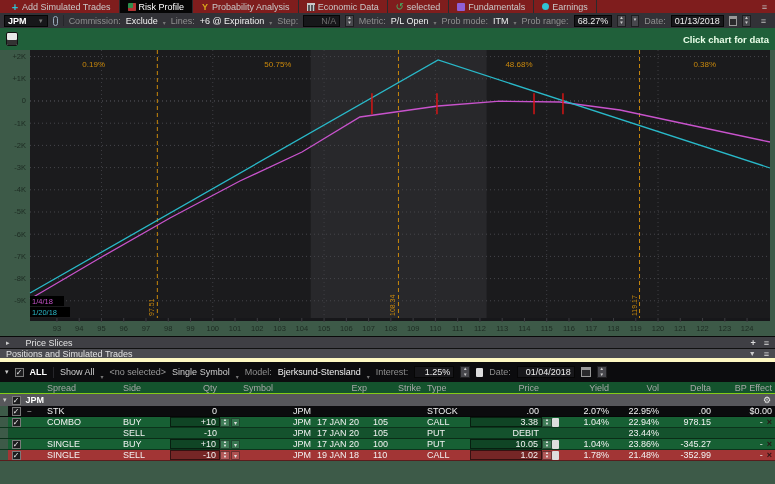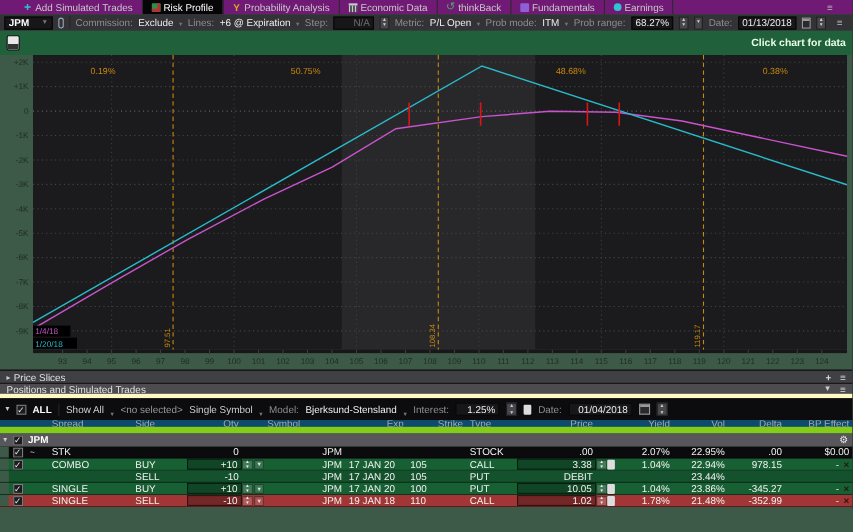--- a/index.html
+++ b/index.html
@@ -1,19 +1,19 @@
 <!DOCTYPE html>
 <html><head>
 <meta charset="utf-8">
 <style>
   *{margin:0;padding:0;box-sizing:border-box}
   body{background:#222;font-family:"Liberation Sans",sans-serif}
   .app{width:775px;height:484px;background:#3d5a48;display:flex;flex-direction:column;overflow:hidden;font-size:9px;color:#ddd;position:relative}
   
-  .tabbar{height:13px;background:#701a75;display:flex;align-items:center;padding:0 13px;flex:0 0 auto}
+  .tabbar{height:13px;background:#7f1d1d;display:flex;align-items:center;padding:0 3px;flex:0 0 auto}
   .tab{display:flex;align-items:center;gap:3px;height:13px;padding:0 8px;color:#c9c9c9;border-right:1px solid #2a2a2d;cursor:default;white-space:nowrap}
   .tab.active{background:#060606;color:#fff}
   .tic{width:8px;height:8px;display:inline-flex;align-items:center;justify-content:center;flex:0 0 auto}
   .plus-icon::before{content:"+";color:#2fc3d4;font-weight:bold;font-size:11px;line-height:8px}
   .risk-profile-icon{background:#2e8f4d;box-shadow:inset -3px -3px 0 #b23333;border-radius:1px}
   .probability-icon::before{content:"Y";color:#d9a91c;font-weight:bold;font-size:9px}
   .bank-icon{background:repeating-linear-gradient(90deg,#c8c8c8 0 1px,#57575b 1px 3px);border-top:2px solid #c8c8c8}
   .clock-icon::before{content:"↺";color:#43b264;font-size:10px;line-height:8px}
   .fundamentals-icon{background:#8f5fd6;border-radius:1px}
   .earnings-icon{width:7px;height:7px;border-radius:50%;background:#2fc3d4}
@@ -30,33 +30,33 @@
   .linkic{width:6px;height:10px;border:1px solid #9ab;border-radius:3px;display:inline-block}
   .calic{width:10px;height:10px;border:1px solid #999;background:#2a2a2c;box-shadow:inset 0 2px 0 #999;display:inline-block}
   .vsep{width:1px;height:11px;background:#26262a}
   
   .chart-header{height:22px;background:#20603a;display:flex;align-items:center;gap:7px;padding:0 6px;color:#fff;font-weight:bold;font-size:9.5px;flex:0 0 auto}
   .chartic{width:12px;height:14px;background:#e8e8e8;border:1px solid #111;border-radius:2px;box-shadow:inset 0 -5px 0 #333;flex:0 0 auto}
   .clickhint{margin-left:auto;color:#eaffe9}
   
   svg{display:block;font-family:"Liberation Sans",sans-serif}
   
-  .secrow{height:13px;display:flex;align-items:center;gap:3px;padding:0 6px;color:#e2e2e2;flex:0 0 auto}
+  .secrow{height:13px;display:flex;align-items:center;gap:16px;padding:0 6px;color:#e2e2e2;flex:0 0 auto}
   .price-slices{background:#3f3f44;border-top:1px solid #0a0a0a;border-bottom:1px solid #111}
   .positions-hdr{background:#4b4b50;border-bottom:4px solid #fef9c3}
   .secicons{margin-left:auto;display:flex;gap:8px;align-items:center;color:#ddd}
   .tri{font-size:7px;color:#ccc}
   
   .pos-toolbar{height:20px;background:#0c0c0e;display:flex;align-items:center;gap:6px;padding:0 5px;color:#cfcfcf;flex:0 0 auto;white-space:nowrap}
   .cb{width:9px;height:9px;background:#1c1c1e;border:1px solid #7a7a7a;color:#eee;font-size:8px;line-height:8px;text-align:center;flex:0 0 auto}
   .lockic{width:7px;height:9px;background:#ddd;border-radius:1px;display:inline-block}
   
   .gridrow{display:grid;grid-template-columns:8px 16px 20px 76px 50px 50px 20px 74px 56px 54px 46px 72px 24px 46px 50px 52px 61px;align-items:center;flex:0 0 auto}
   .gridrow>div{overflow:hidden;white-space:nowrap;height:100%;display:flex;align-items:center}
-  .hdr{height:12px;background:#0c4a6e;color:#a8a8a8;border-bottom:6px solid #84cc16}
+  .hdr{height:12px;background:#14532d;color:#a8a8a8;border-bottom:1px solid #84cc16}
   .grp{height:12px;background:#57575b;color:#fff}
   .prow{height:11px;border-bottom:1px solid rgba(0,0,0,.45);color:#f2f2f2}
   .r-black{background:#0b0b0d}
   .r-green{background:#176034}
   .r-green2{background:#14522d}
   .r-red{background:#a23535}
   .total{height:9px;background:#0b0b0d;color:#fff}
   .ar{justify-content:flex-end;padding-right:3px;}
   .al{justify-content:flex-start;padding-left:3px}
   .gripc{background:#3d5a48;height:100%}
@@ -87,21 +87,21 @@
         <div class="tab">
           <span class="tic probability-icon"></span>
           <span>Probability Analysis</span>
         </div>
         <div class="tab">
           <span class="tic bank-icon"></span>
           <span>Economic Data</span>
         </div>
         <div class="tab">
           <span class="tic clock-icon"></span>
-          <span>thinkBack</span>
+          <span>selected</span>
         </div>
         <div class="tab">
           <span class="tic fundamentals-icon"></span>
           <span>Fundamentals</span>
         </div>
         <div class="tab">
           <span class="tic earnings-icon"></span>
           <span>Earnings</span>
         </div>
       </div>

